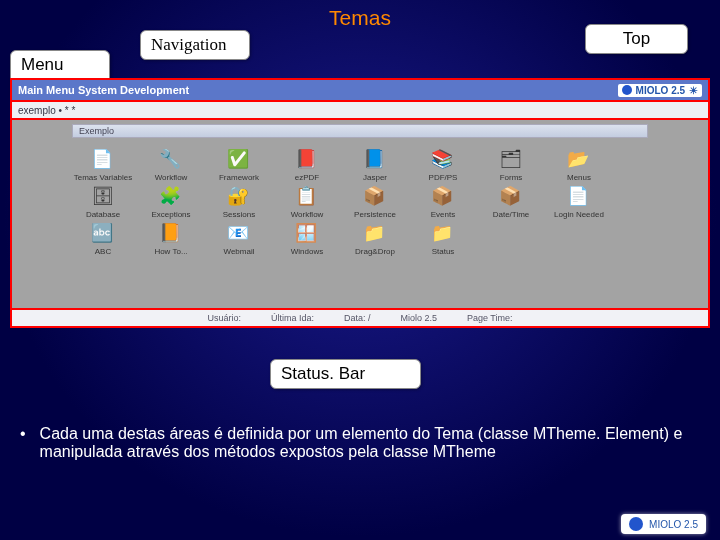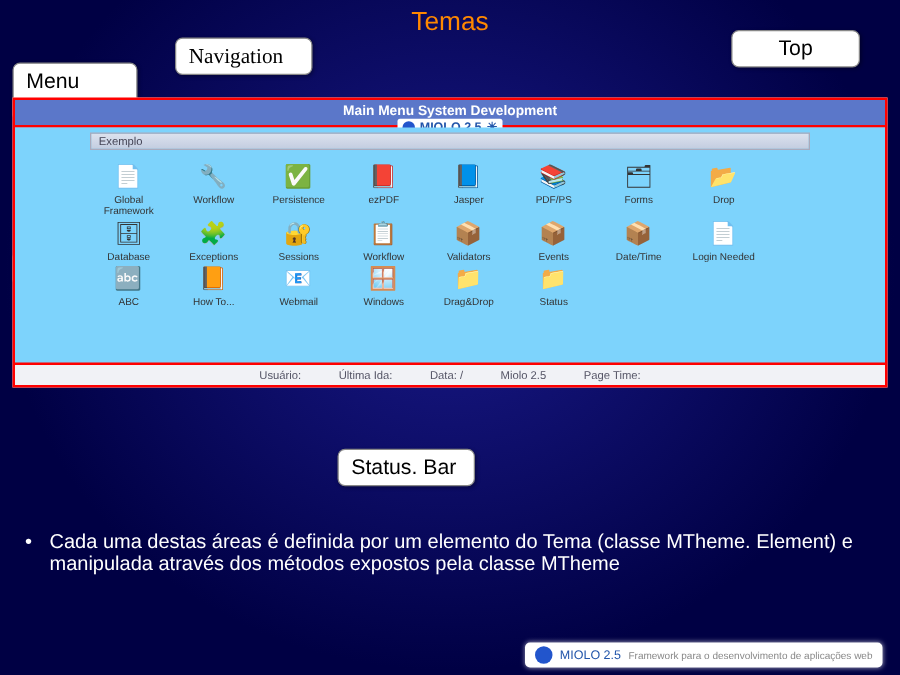--- a/index.html
+++ b/index.html
@@ -28,41 +28,40 @@
     border-radius: 6px;
     padding: 4px 10px;
     font-size: 17px;
     color: #000;
     box-shadow: 1px 1px 3px rgba(0,0,0,0.3);
   }
   .callout.menu { top: 6px; left: 10px; width: 100px; height: 48px; margin-top: 44px; }
   .callout.navigation { top: 30px; left: 140px; width: 110px; font-family: Liberation Serif, serif; }
   .callout.top { top: 24px; right: 32px; width: 103px; text-align:center; }
   .callout.content { top: 200px; left: 10px; width: 90px; }
-  .callout.statusbar { top: 359px; left: 270px; width: 110px; }
+  .callout.statusbar { top: 359px; left: 270px; width: 151px; }
   .screenshot-wrap {
     position: absolute;
     top: 78px;
     left: 10px;
     right: 10px;
     border: 2px solid red;
     background: #fff;
   }
   .top-bar {
     background: #5b77c9;
     color: #fff;
     font-size: 11px;
     font-weight: bold;
     padding: 3px 6px;
     border-bottom: 2px solid red;
     display:flex;
     justify-content:space-between;
     align-items:center;
     height: 22px;
-    flex-direction: column;
   }
   .logo-area {
     background:#fff;
     color:#2255aa;
     font-size:10px;
     padding:1px 4px;
     border-radius:2px;
     display:flex;
     align-items:center;
     gap:4px;
@@ -70,21 +69,21 @@
   .logo-ball { width:10px;height:10px;border-radius:50%;background:#2255cc; }
   .nav-bar {
     background: #eef0f5;
     border-bottom: 2px solid red;
     font-size: 10px;
     color: #334;
     padding: 3px 6px;
     height: 18px;
   }
   .content-area {
-    background: #7dd3fc;
+    background: #a3a3a3;
     padding: 6px 16px 2px 60px;
     min-height: 190px;
     border-bottom: 2px solid red;
     position: relative;
   }
   .content-title-bar {
     position:absolute;
     top:4px; left:60px; right:60px;
     height:14px;
     background:linear-gradient(#dce2ee,#c3cde0);
@@ -162,74 +161,75 @@
 
 <div class="screenshot-wrap">
   <div class="top-bar">
     <span>Main Menu System Development</span>
     <span class="logo-area">
       <span class="logo-ball"></span>
       <span>MIOLO 2.5</span>
       <span>☀</span>
     </span>
   </div>
+  <div class="nav-bar">exemplo  •  * *</div>
   <div class="content-area">
     <div class="content-title-bar">Exemplo</div>
     <div class="icon-grid" id="icon-grid">
         <div class="icon-item">
           <div class="icon-glyph">📄</div>
-          <div>Global Framework</div>
+          <div>Temas Variables</div>
         </div>
         <div class="icon-item">
           <div class="icon-glyph">🔧</div>
           <div>Workflow</div>
         </div>
         <div class="icon-item">
           <div class="icon-glyph">✅</div>
-          <div>Persistence</div>
+          <div>Framework</div>
         </div>
         <div class="icon-item">
           <div class="icon-glyph">📕</div>
           <div>ezPDF</div>
         </div>
         <div class="icon-item">
           <div class="icon-glyph">📘</div>
           <div>Jasper</div>
         </div>
         <div class="icon-item">
           <div class="icon-glyph">📚</div>
           <div>PDF/PS</div>
         </div>
         <div class="icon-item">
           <div class="icon-glyph">🗂</div>
           <div>Forms</div>
         </div>
         <div class="icon-item">
           <div class="icon-glyph">📂</div>
-          <div>Drop</div>
+          <div>Menus</div>
         </div>
         <div class="icon-item">
           <div class="icon-glyph">🗄</div>
           <div>Database</div>
         </div>
         <div class="icon-item">
           <div class="icon-glyph">🧩</div>
           <div>Exceptions</div>
         </div>
         <div class="icon-item">
           <div class="icon-glyph">🔐</div>
           <div>Sessions</div>
         </div>
         <div class="icon-item">
           <div class="icon-glyph">📋</div>
           <div>Workflow</div>
         </div>
         <div class="icon-item">
           <div class="icon-glyph">📦</div>
-          <div>Validators</div>
+          <div>Persistence</div>
         </div>
         <div class="icon-item">
           <div class="icon-glyph">📦</div>
           <div>Events</div>
         </div>
         <div class="icon-item">
           <div class="icon-glyph">📦</div>
           <div>Date/Time</div>
         </div>
         <div class="icon-item">
@@ -272,14 +272,13 @@
 </div>
 
 <div class="bullet-text">
   <span>•</span>
   <span>Cada uma destas áreas é definida por um elemento do Tema (classe MTheme. Element) e manipulada através dos métodos expostos pela classe MTheme</span>
 </div>
 
 <div class="footer-logo">
   <span class="ball"></span>
   <span>MIOLO 2.5</span>
-  <span style="color:#888;font-size:8px;">Framework para o desenvolvimento de aplicações web</span>
 </div>
 
 </body></html>

